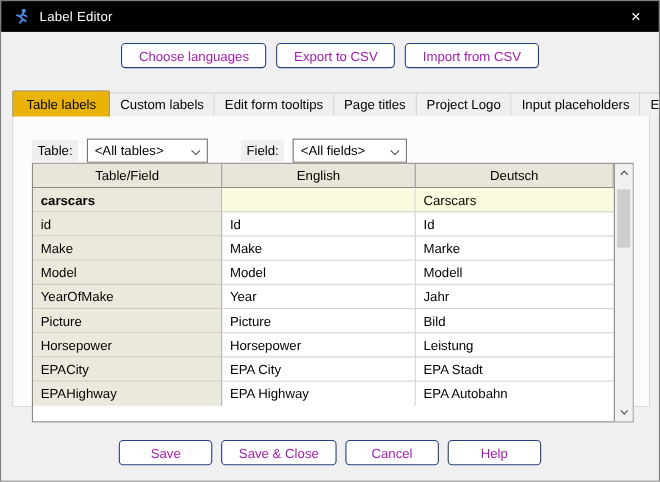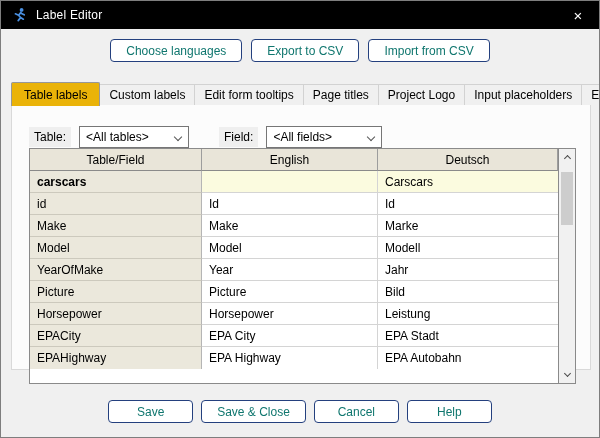--- a/index.html
+++ b/index.html
@@ -12,21 +12,21 @@
   
   .titlebar { position:absolute; top:0; left:0; right:0; height:28px; background:#000;
               color:#fff; display:flex; align-items:center; padding:0 0 0 10px;text-align:center; }
   .app-icon { width:16px; height:16px; margin-right:9px; flex:0 0 auto; }
   .title-text { font-size:12px; letter-spacing:.2px; }
   .close-btn { margin-left:auto; width:42px; height:28px; display:flex; align-items:center;
                justify-content:center; color:#fff; font-size:15px; cursor:default; }
 
   
   .btn { height:23px; background:#fff; border:1px solid #24407e; border-radius:4px;
-         color:#0f766e; font-size:12px; font-family:"Liberation Sans",sans-serif;
+         color:#a21caf; font-size:12px; font-family:"Liberation Sans",sans-serif;
          padding:0 15px; display:inline-flex; align-items:center; justify-content:center; }
   .toolbar { position:absolute; top:38px; left:0; right:0; display:flex;
              justify-content:center; gap:9px; }
   .footer { position:absolute; top:399px; left:0; right:0; display:flex;
             justify-content:center; gap:8px; }
   .footer .btn { min-width:85px; }
 
   
   .tabbar { position:absolute; left:10px; top:80px; right:10px; height:24px;
             display:flex; align-items:flex-end; z-index:2; }
@@ -38,21 +38,21 @@
   .tab.first-inactive { border-left:none; }
 
   
   .panel { position:absolute; left:10px; top:103px; width:580px; height:266px;
            background:#fcfcfc; border:1px solid #d9d9d9; }
 
   .filters { position:absolute; left:17px; top:21px; display:flex; align-items:center; }
   .filter-label { background:#efefef; padding:3px 5px; margin-right:8px; }
   .select { width:110px; height:22px; background:#fff; border:1px solid #767676;
             display:flex; align-items:center; padding:0 20px 0 6px; position:relative; }
-  .select.field-w { width:116px; }
+  .select.field-w { width:104px; }
   .select .chev { position:absolute; right:7px; top:7px; }
   .chev { width:6px; height:6px; border-right:1.4px solid #555; border-bottom:1.4px solid #555;
           display:inline-block; transform:rotate(45deg); }
   .chev.up { transform:rotate(-135deg); }
   .gap-field { width:30px; }
 
   
   .lbl-table { position:absolute; left:17px; top:43px; width:547px; height:236px;
                border:1px solid #8a8a8a; background:#fff; display:flex; }
   .grid { flex:1 1 auto; display:flex; flex-direction:column; }

